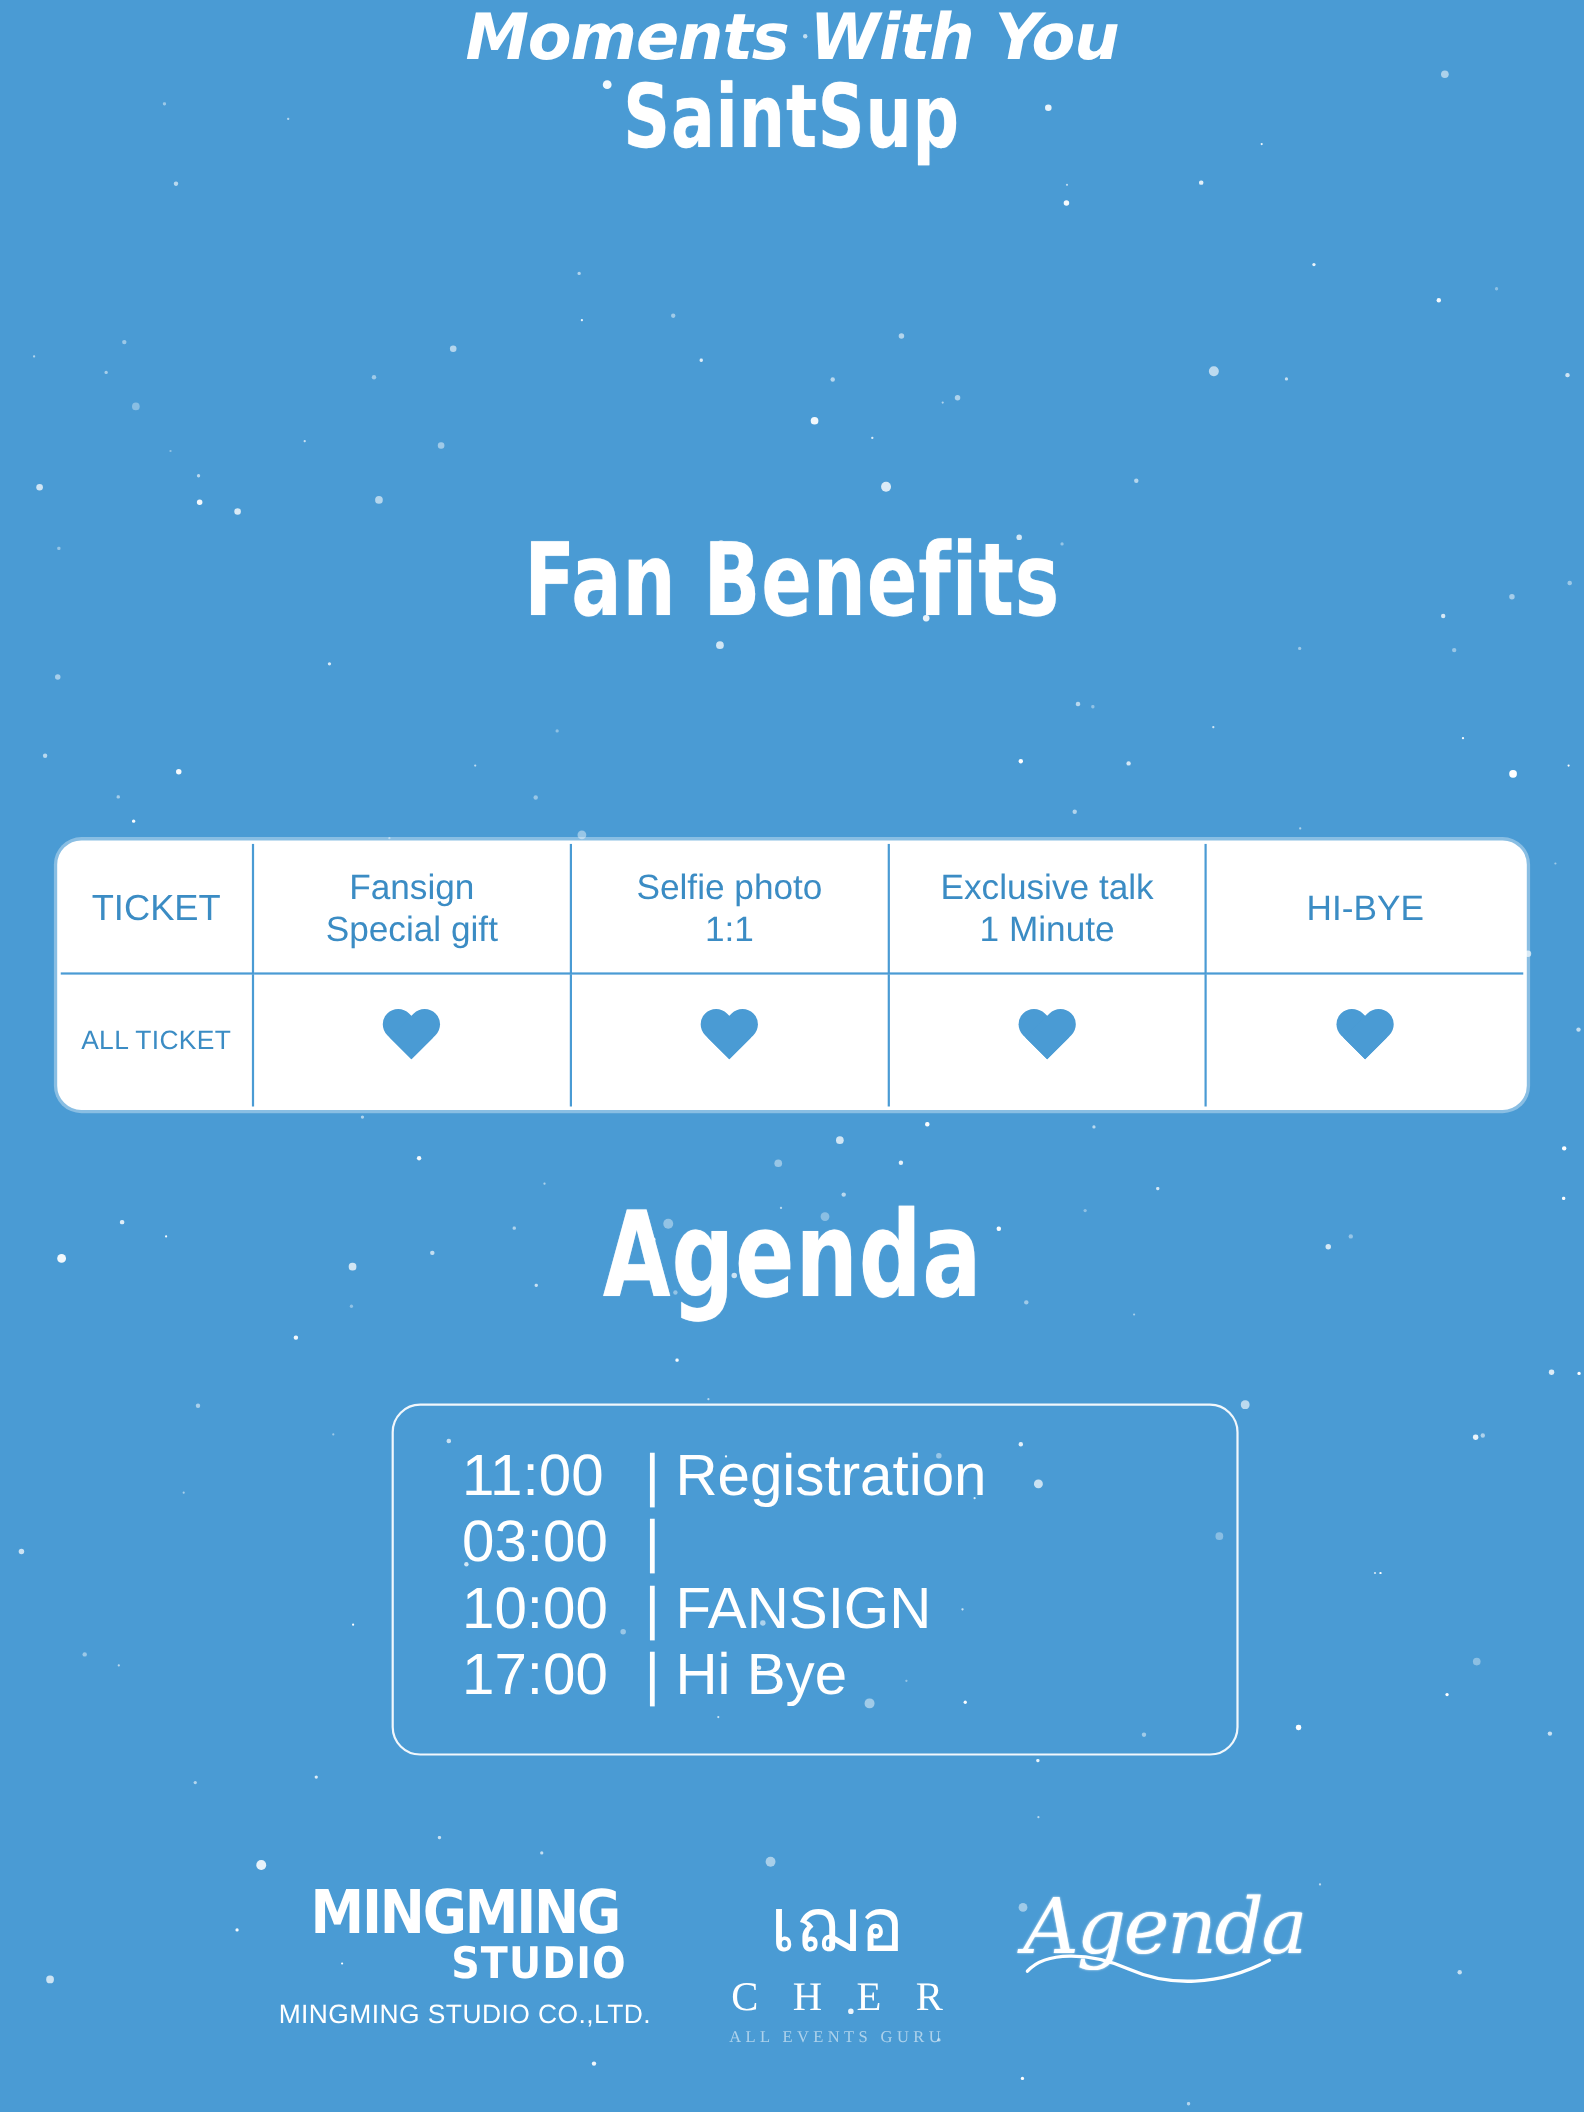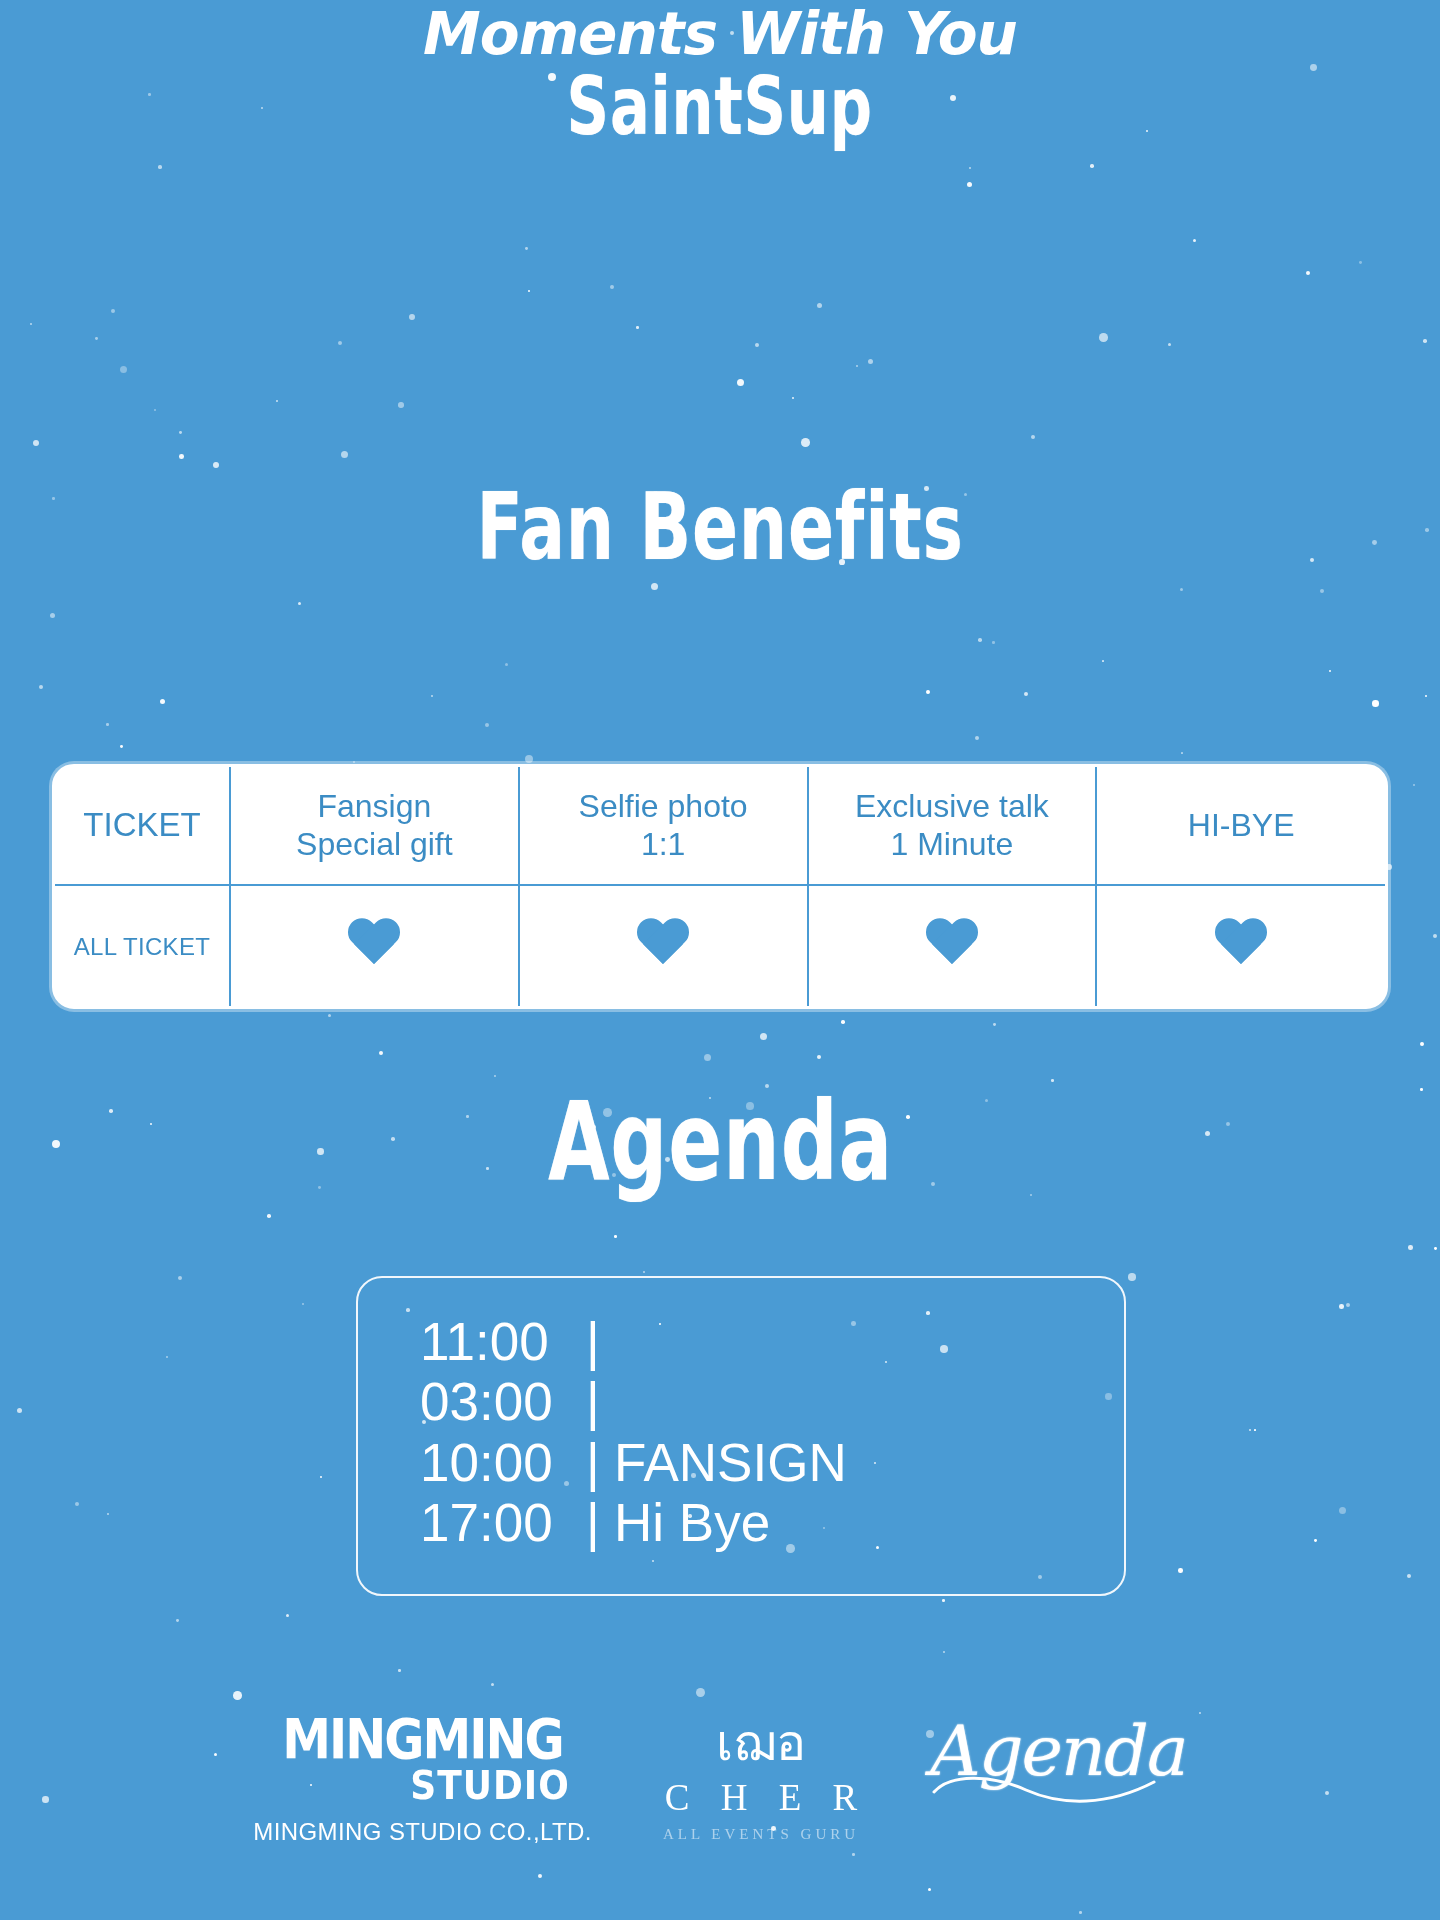--- a/index.html
+++ b/index.html
@@ -199,21 +199,21 @@
   #logo-mingming .mm-caption {
     font-size:24px;
     letter-spacing:.4px;
     margin-top:12px;
     font-weight:300;
   }
 
   
   #logo-cher { margin-top:4px; }
   #logo-cher .cher-thai {
-    font-size:50px;
+    font-size:68px;
     line-height:1;
     font-family:"DejaVu Sans", sans-serif;
     font-weight:300;
   }
   #logo-cher .cher-name {
     font-family:"Liberation Serif","DejaVu Serif", serif;
     font-size:37px;
     letter-spacing:11px;
     margin-top:8px;
     padding-left:11px;
@@ -483,20 +483,21 @@
   </div>
 
   <div id="agenda-heading-wrap">
     <span id="agenda-heading" class="sketch">Agenda</span>
   </div>
 
   <div id="agenda-box">
     <div class="agenda-row">
       <span class="agenda-time">11:00</span>
       <span class="agenda-sep">|</span>
+      <span class="agenda-label">Registration</span>
     </div>
     <div class="agenda-row">
       <span class="agenda-time">03:00</span>
       <span class="agenda-sep">|</span>
     </div>
     <div class="agenda-row">
       <span class="agenda-time">10:00</span>
       <span class="agenda-sep">|</span>
       <span class="agenda-label">FANSIGN</span>
     </div>

